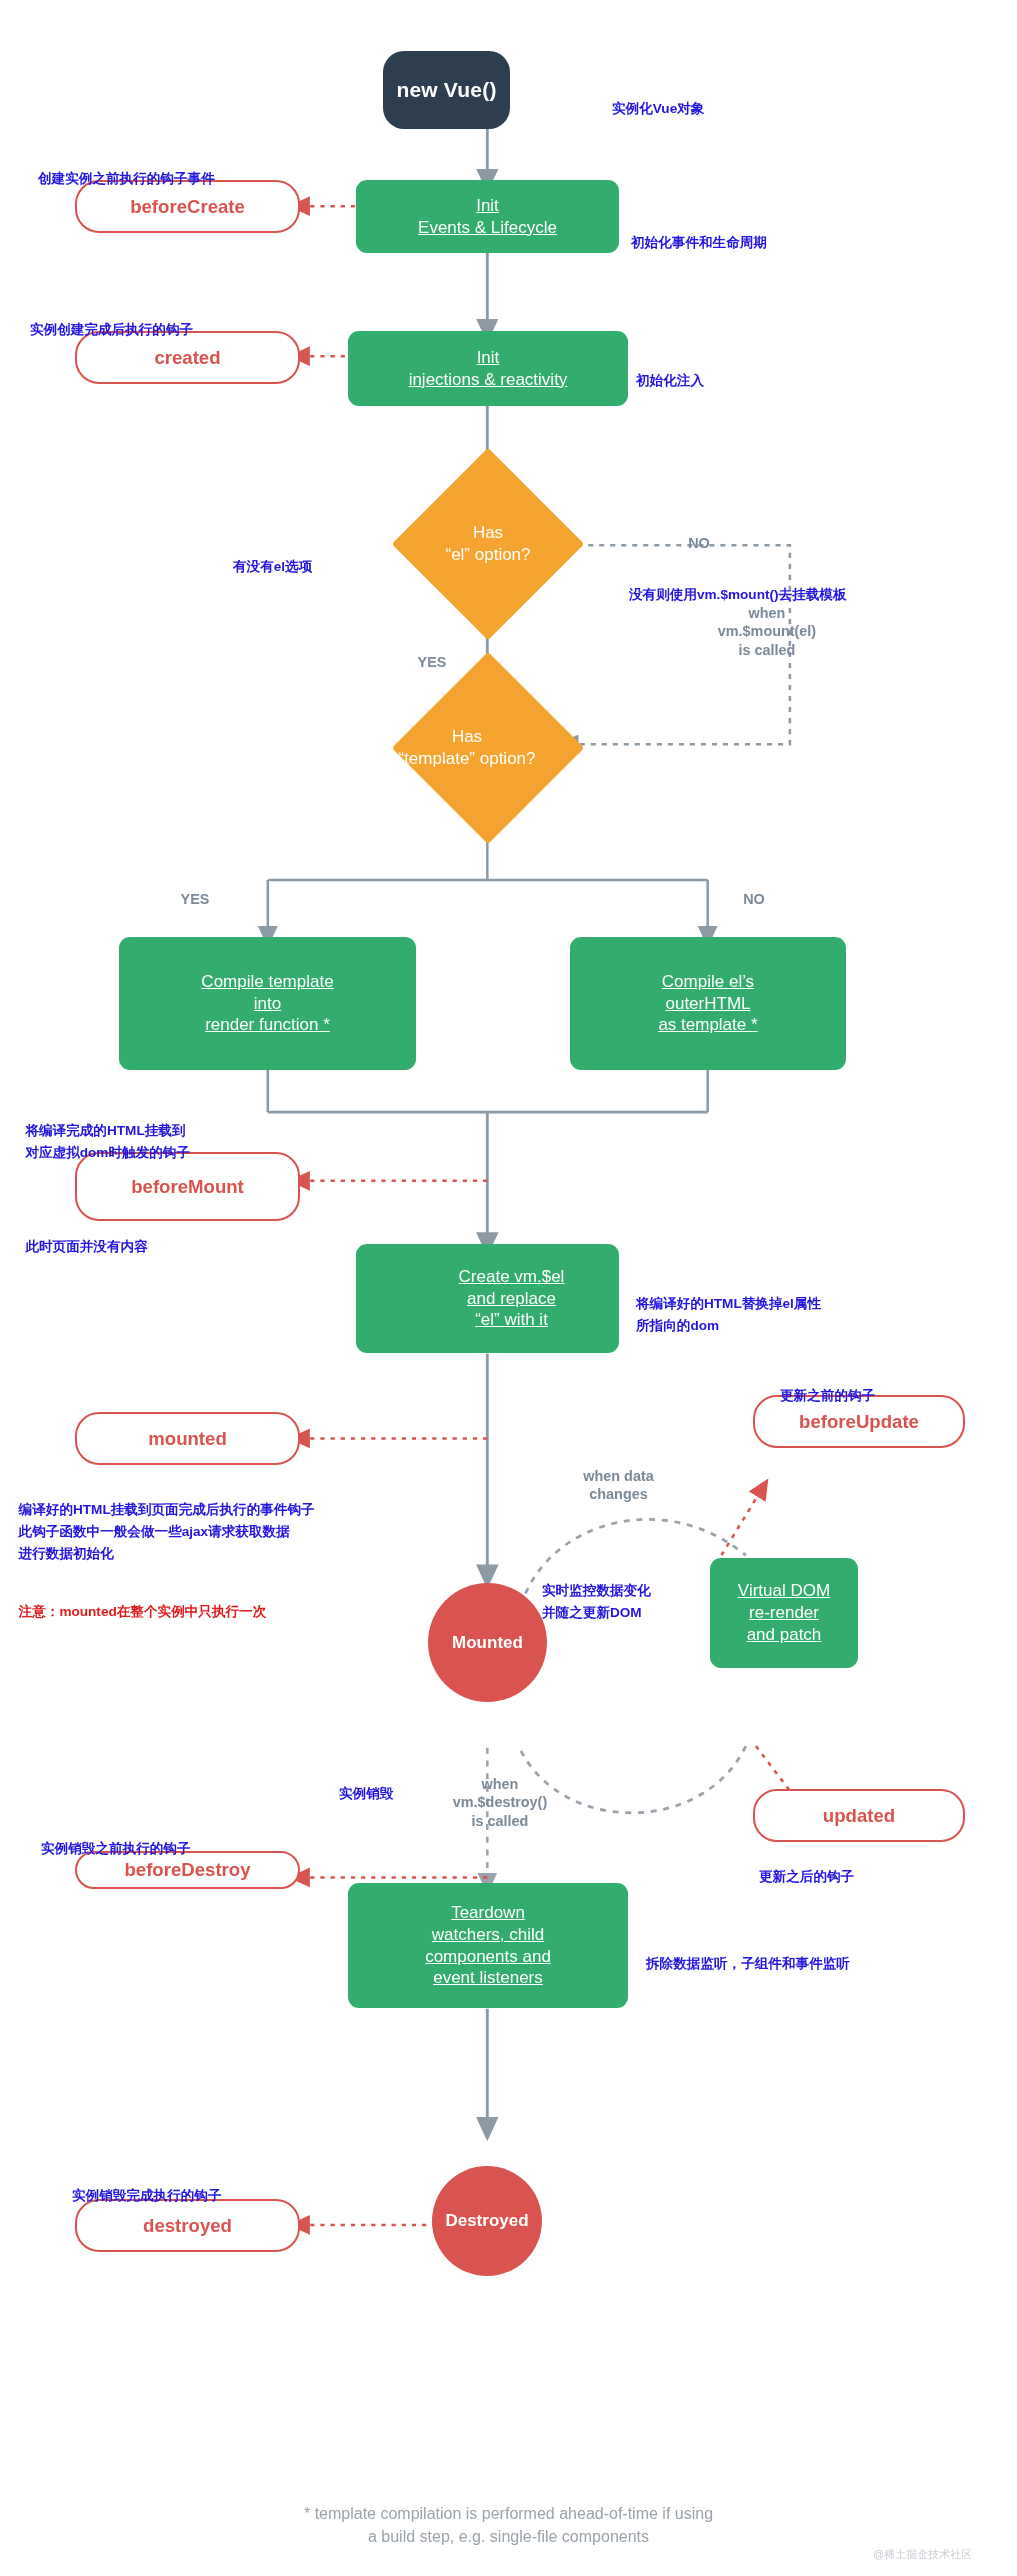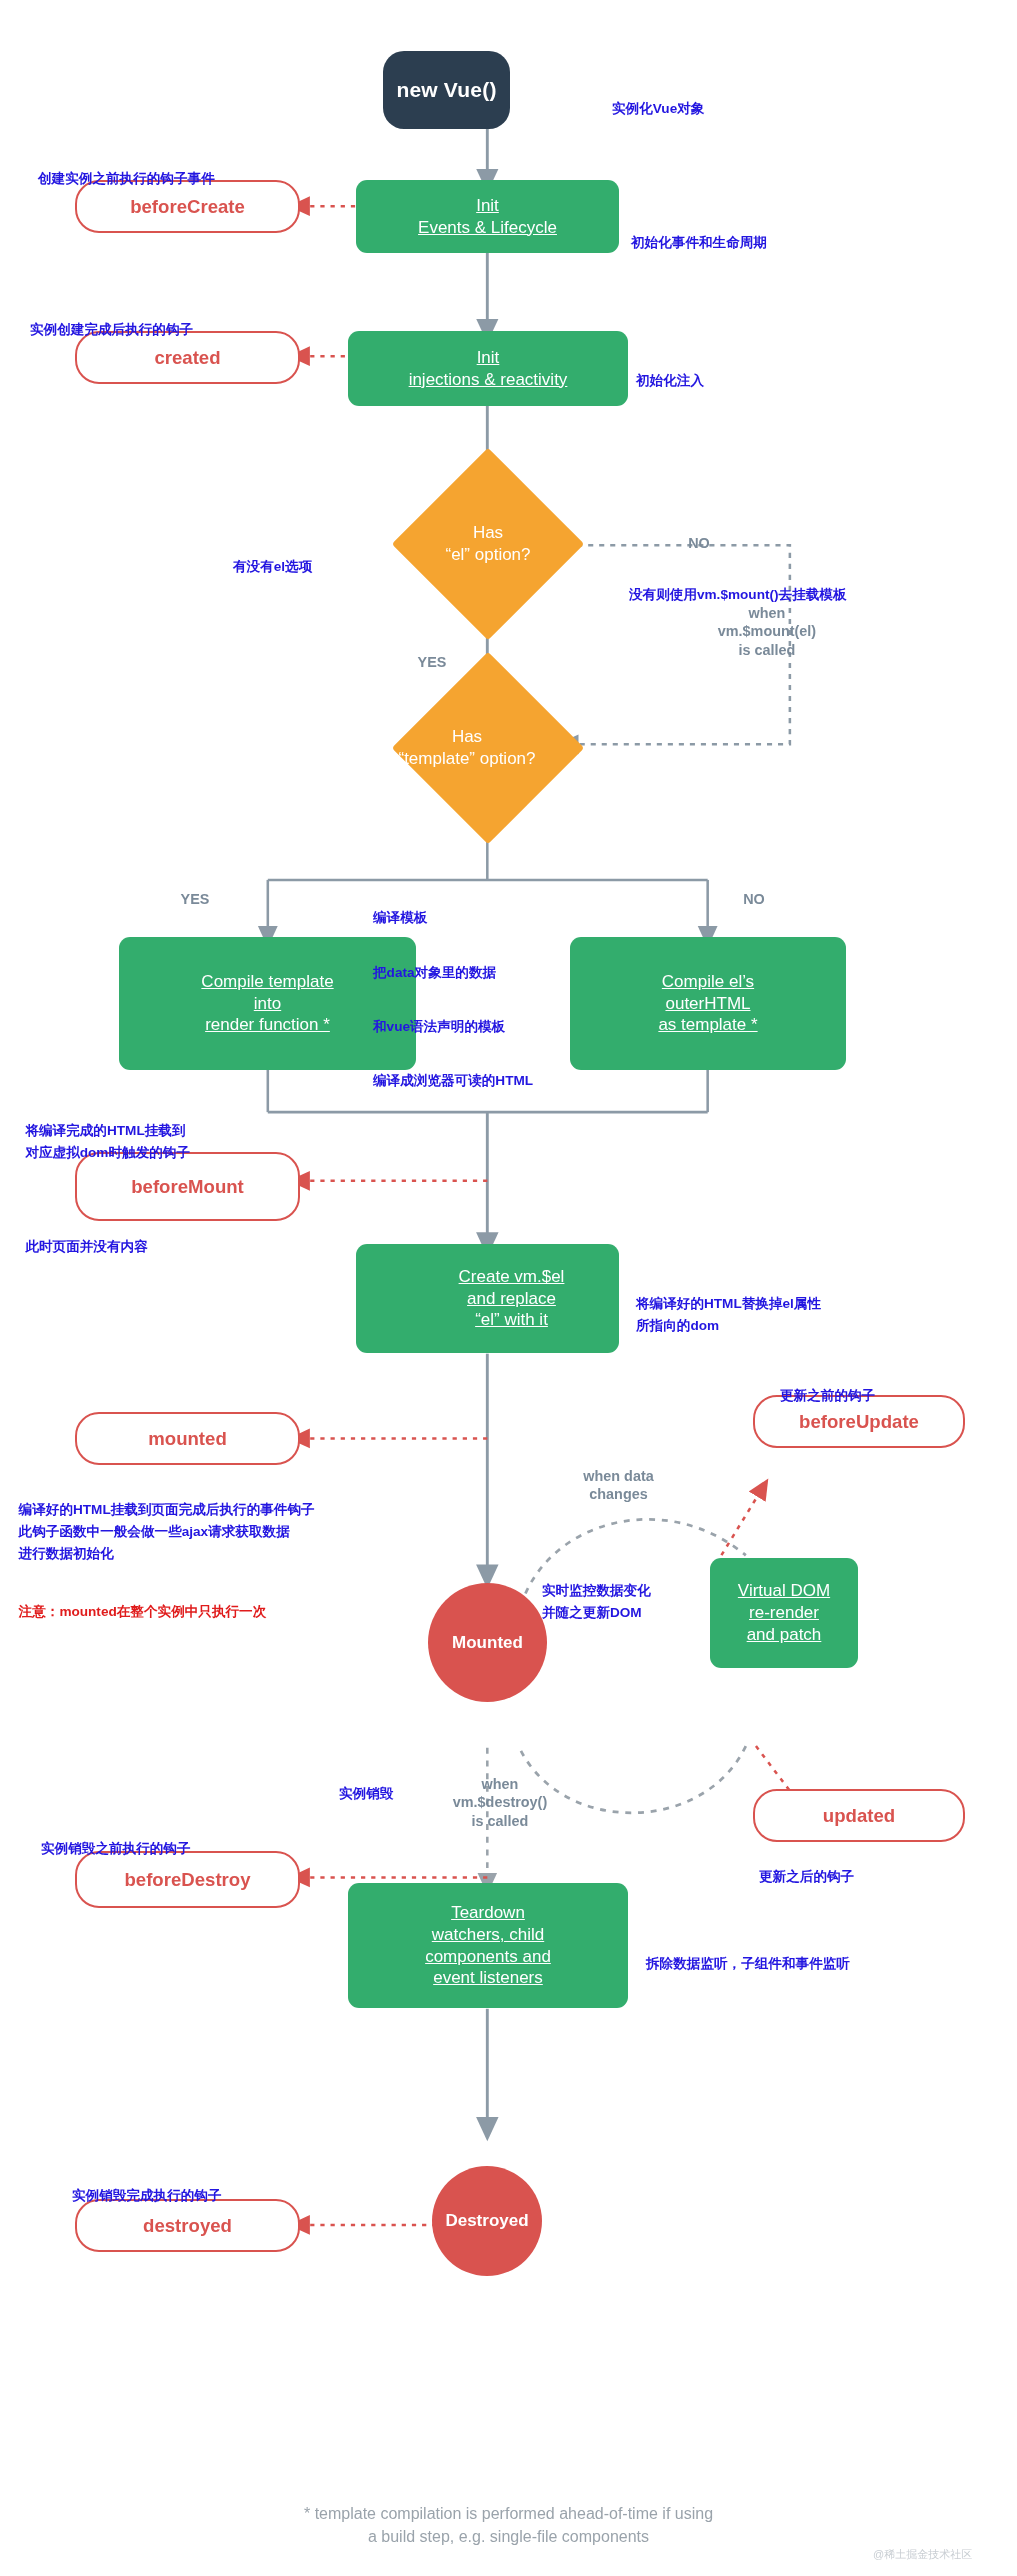--- a/index.html
+++ b/index.html
@@ -276,21 +276,21 @@
   </div>
 
   <div class="node n-hook" style="left:753px; top:1395px; width:212px; height:53px;">
     <span>beforeUpdate</span>
   </div>
 
   <div class="node n-hook" style="left:753px; top:1789px; width:212px; height:53px;">
     <span>updated</span>
   </div>
 
-  <div class="node n-hook" style="left:75px; top:1851px; width:225px; height:57px;">
+  <div class="node n-hook" style="left:75px; top:1851px; width:225px; height:38px;">
     <span>beforeDestroy</span>
   </div>
 
   <div class="node n-hook" style="left:75px; top:2199px; width:225px; height:53px;">
     <span>destroyed</span>
   </div>
 
   <div class="edge-label" style="left:661px; top:515px; width:76px;">
     <span>NO</span>
   </div>
@@ -345,29 +345,20 @@
   </div>
 
   <div class="cn" style="left:233px; top:534px;">
     <span>有没有el选项</span>
   </div>
 
   <div class="cn" style="left:629px; top:562px;">
     <span>没有则使用vm.$mount()去挂载模板</span>
   </div>
 
-  <div class="cn" style="left:373px; top:877px; line-height:2.0;">
-    <span>编译模板
-
-把data对象里的数据
-
-和vue语法声明的模板
-
-编译成浏览器可读的HTML</span>
-  </div>
 
   <div class="cn" style="left:25.4px; top:1098px;">
     <span>将编译完成的HTML挂载到
 对应虚拟dom时触发的钩子</span>
   </div>
 
   <div class="cn" style="left:25.4px; top:1214px;">
     <span>此时页面并没有内容</span>
   </div>
 

